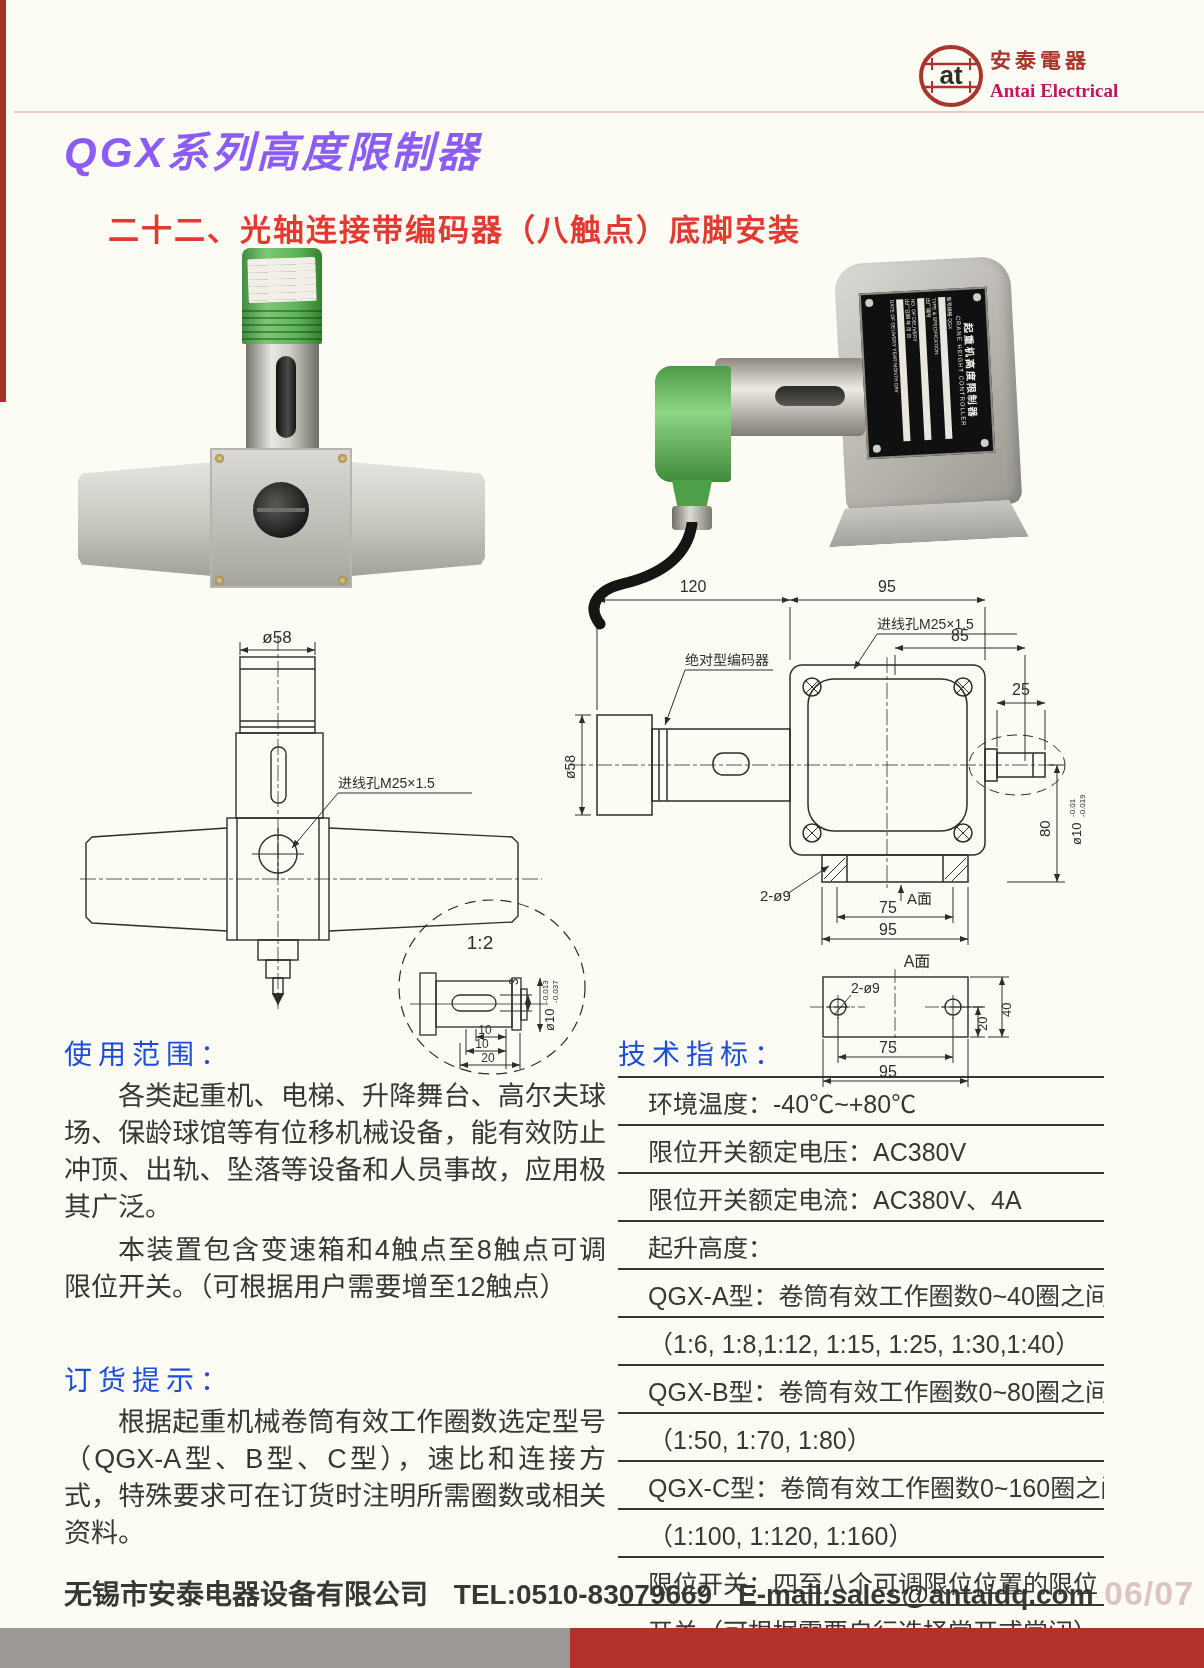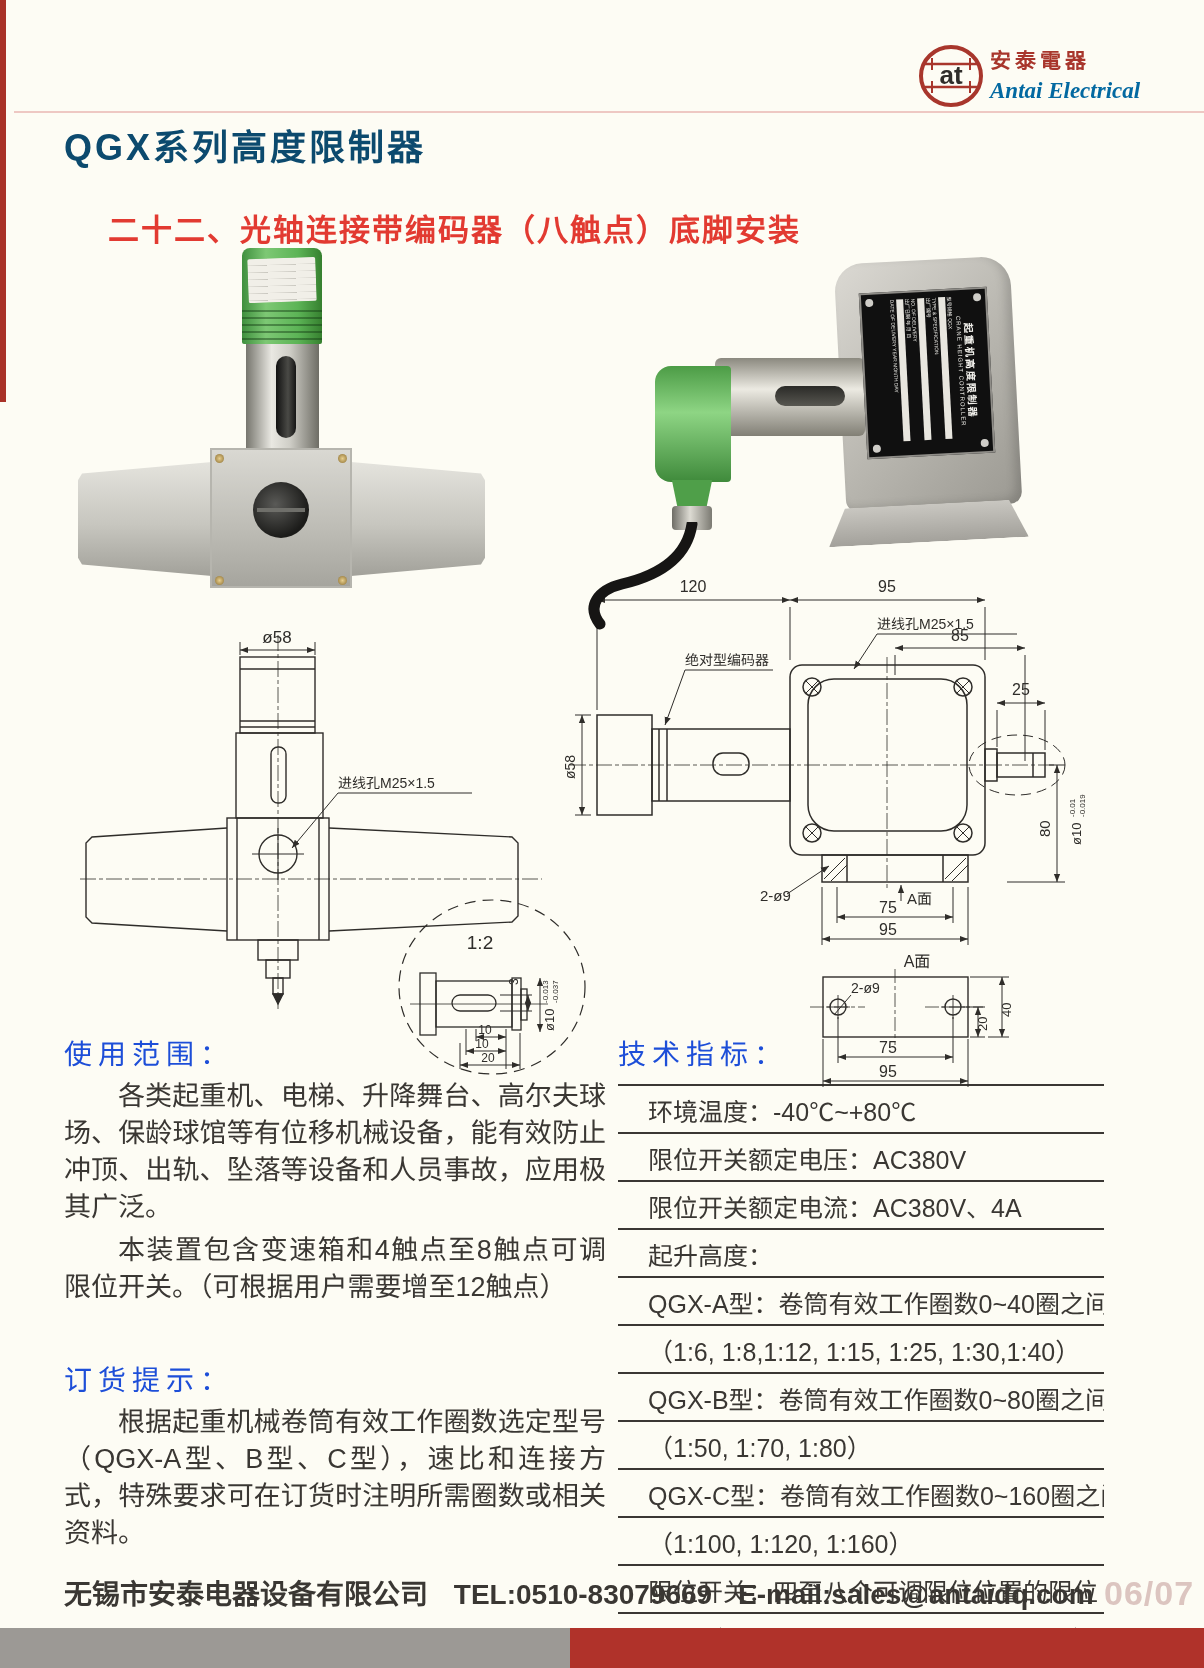--- a/index.html
+++ b/index.html
@@ -5,22 +5,22 @@
   html,body{margin:0;padding:0;}
   body{width:1204px;height:1668px;position:relative;background:#fdfcf4;
        font-family:"Liberation Sans",sans-serif;color:#3a3733;overflow:hidden;}
   .abs{position:absolute;}
   
   .left-accent{left:0;top:0;width:6px;height:402px;background:#a93228;}
   .header-rule{left:14px;right:0;top:111px;height:2px;background:#eec8c3;}
   .brand{left:918px;top:44px;display:flex;align-items:flex-start;}
   .brand-text{margin-left:6px;}
   .brand-cn{font-size:21px;font-weight:bold;color:#a8362c;letter-spacing:4px;line-height:34px;}
-  .brand-en{font-size:23px;font-weight:bold;color:#0369a1;font-family:"Liberation Serif",serif;line-height:26px;font-style:italic;}
-  .page-title{left:64px;top:118px;font-size:36px;font-weight:900;color:#0c4a6e;letter-spacing:3px;}
+  .brand-en{font-size:19px;font-weight:bold;color:#be185d;font-family:"Liberation Serif",serif;line-height:26px;}
+  .page-title{left:64px;top:118px;font-size:42px;font-weight:900;color:#8b5cf6;letter-spacing:3px;font-style:italic;}
   .page-subtitle{left:100px;top:197px;font-size:31px;font-weight:700;color:#e23a31;letter-spacing:2px;}
   
   .photoL{left:70px;top:240px;width:460px;height:352px;z-index:2;}
   .photoL .enc-green{position:absolute;left:172px;top:8px;width:80px;height:96px;border-radius:8px 8px 2px 2px;
      background:linear-gradient(90deg,#3f8f3e,#7dc874 30%,#5cb456 70%,#36802f);}
   .photoL .enc-label{position:absolute;left:178px;top:18px;width:68px;height:44px;background:#f1efe8;
      border-radius:2px;transform:rotate(-2deg);
      background-image:repeating-linear-gradient(#f1efe8,#f1efe8 6px,#c9c7bf 7px);}
   .photoL .enc-grooves{position:absolute;left:172px;top:70px;width:80px;height:30px;
      background:repeating-linear-gradient(180deg,rgba(20,60,20,.45) 0 2px,rgba(255,255,255,0) 2px 7px);}
@@ -62,21 +62,21 @@
   .photoR .gland{position:absolute;left:108px;top:238px;width:48px;height:28px;
      clip-path:polygon(8% 0,92% 0,80% 100%,20% 100%);background:#4f9f49;}
   .photoR .nut{position:absolute;left:112px;top:264px;width:40px;height:24px;border-radius:4px;
      background:linear-gradient(90deg,#6e6d66,#dddbd3 45%,#7b7a72);}
   
   .sec-h{font-size:28px;font-weight:normal;color:#1d4ed8;letter-spacing:6px;}
   .usage{left:64px;top:1032px;width:542px;}
   .order{left:64px;top:1358px;width:542px;}
   .usage p,.order p{font-size:27px;line-height:37px;text-align:justify;margin:6px 0 0 0;text-indent:2em;color:#3a3733;}
   .specs{left:618px;top:1032px;width:486px;}
-  .specs .sec-h{padding-bottom:12px;border-bottom:2px solid #3a3733;}
+  .specs .sec-h{padding-bottom:4px;border-bottom:2px solid #3a3733;}
   .specs ul{list-style:none;margin:0;padding:0;}
   .specs li{font-size:25px;padding:6px 0 4px 30px;border-bottom:2px solid #3a3733;white-space:nowrap;overflow:hidden;}
   
   svg text{font-family:"Liberation Sans",sans-serif;fill:#2f2d2a;}
   .drawL{left:80px;top:585px;z-index:1;}
   .drawR{left:555px;top:545px;z-index:1;}
   
   .footer-line{left:64px;top:1572px;width:1040px;font-size:28px;white-space:nowrap;}
   .footer-company{font-weight:bold;}
   .footer-contact{font-weight:600;margin-left:18px;}

